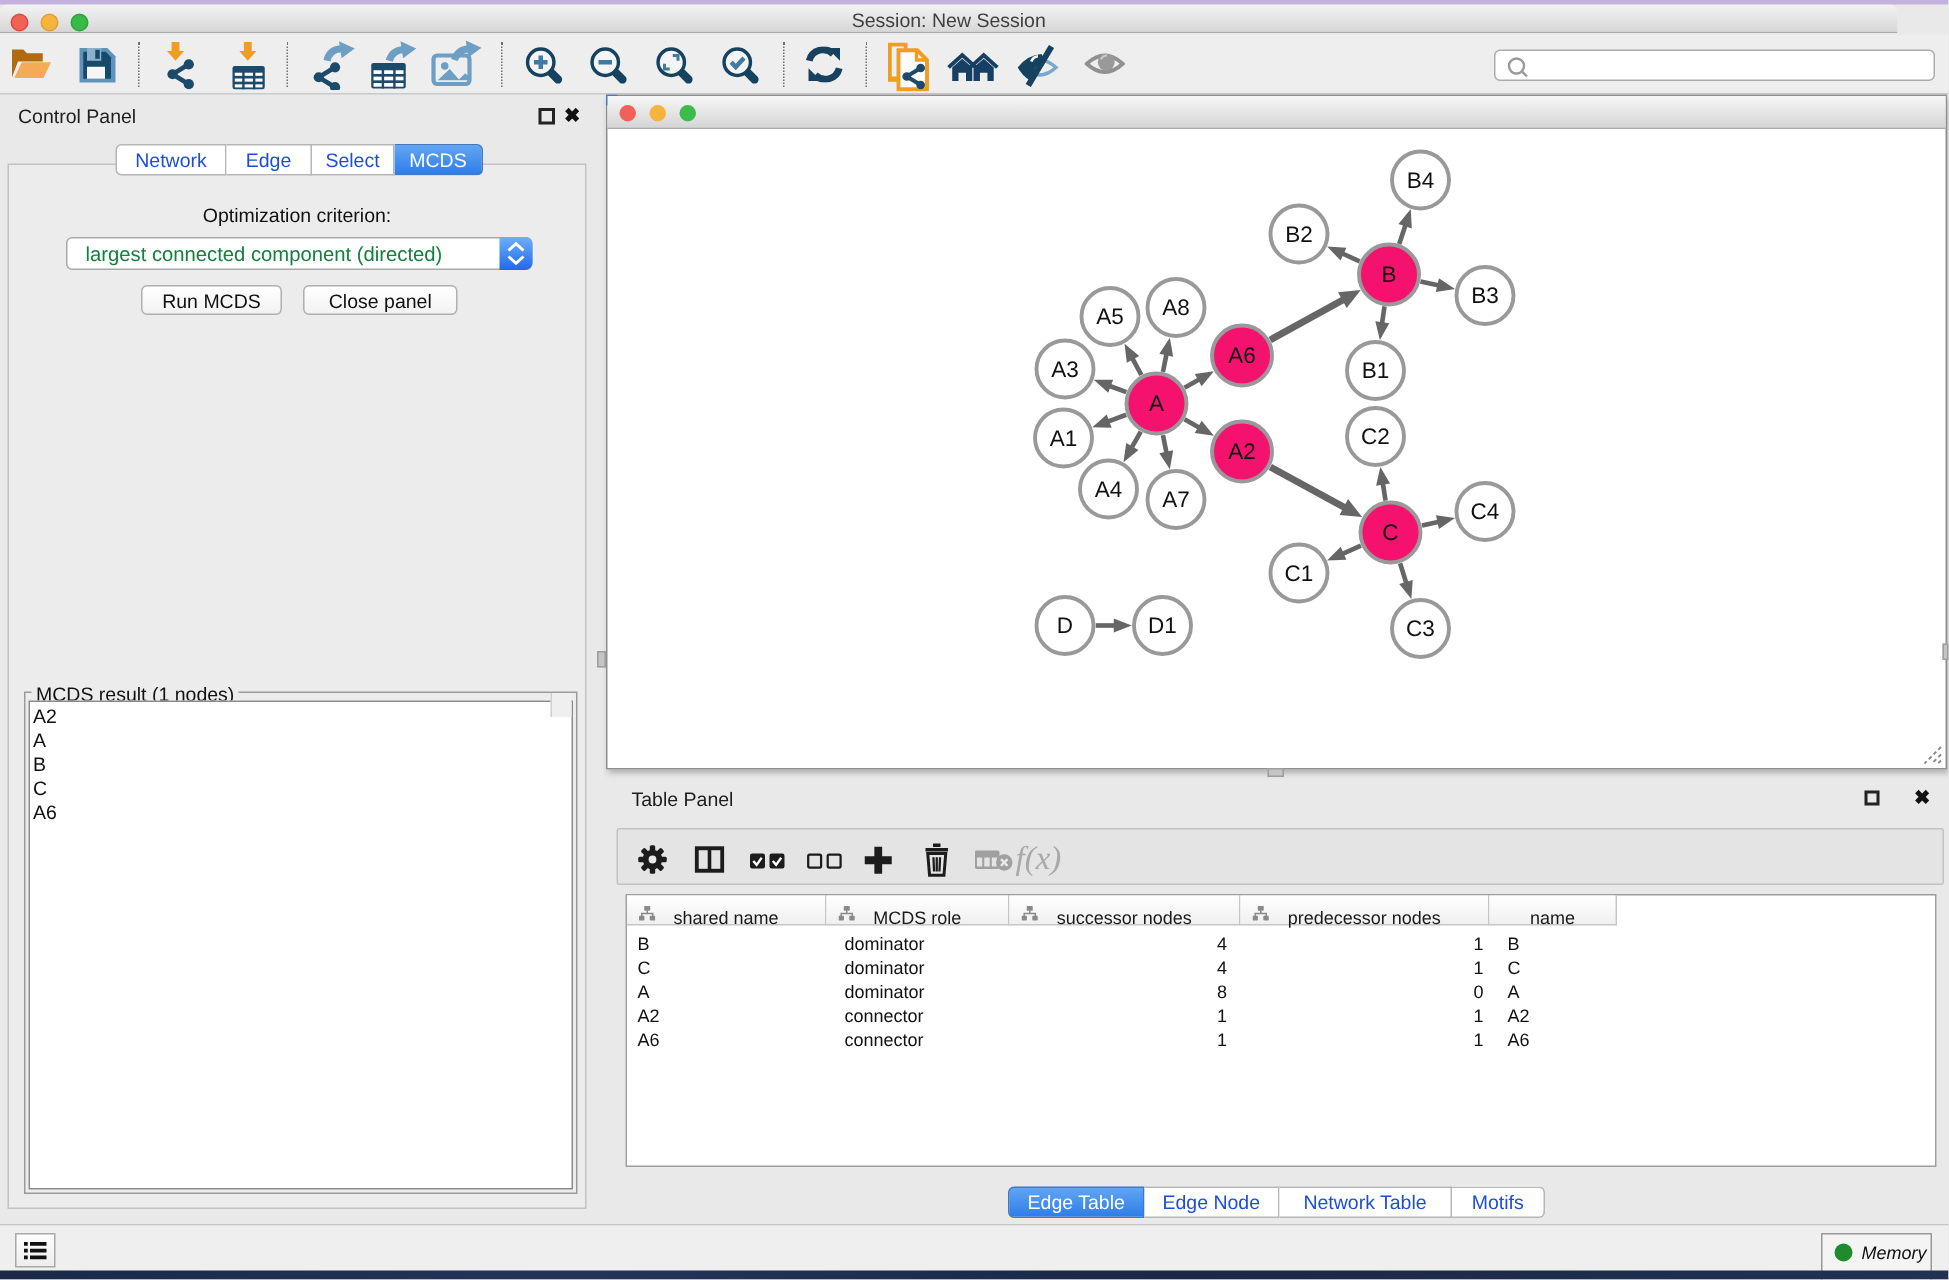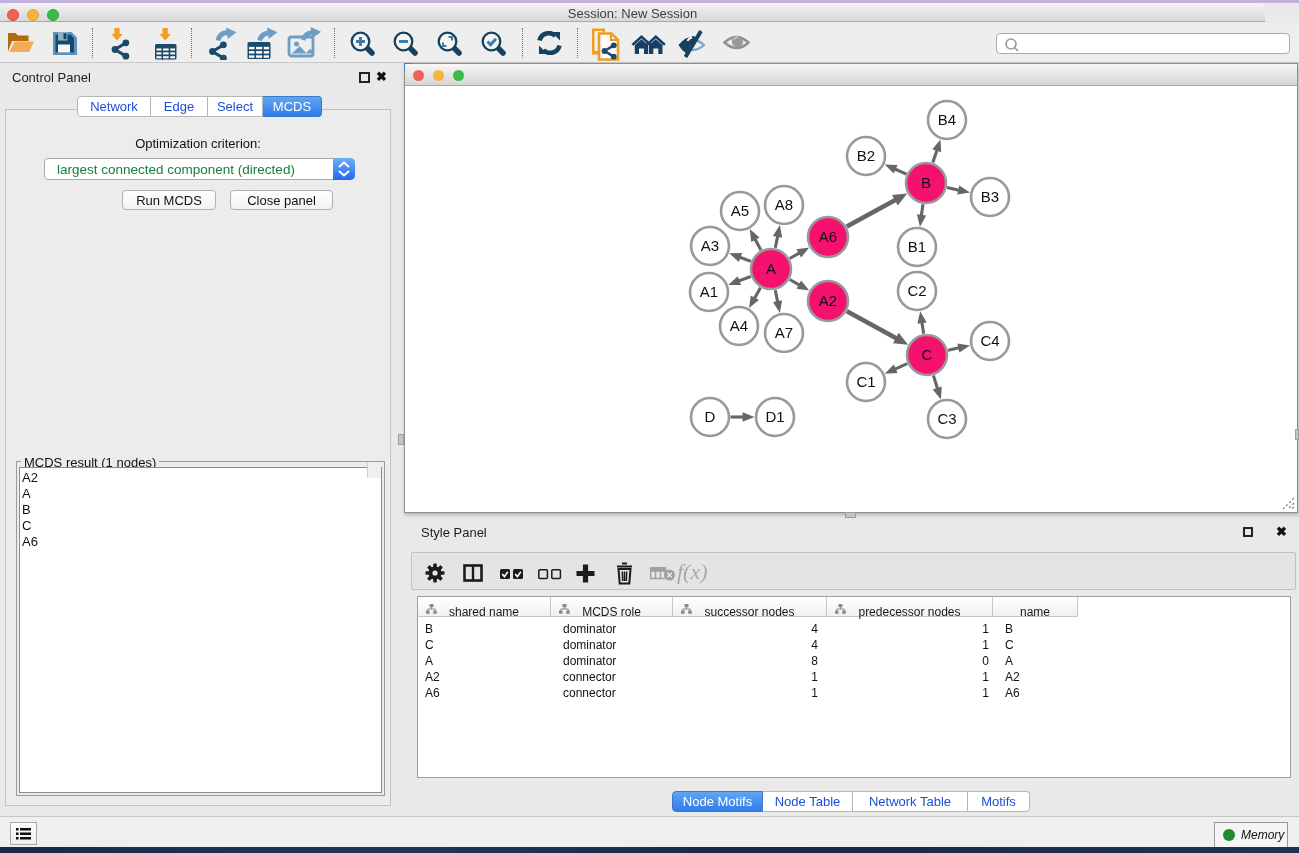--- a/index.html
+++ b/index.html
@@ -24,21 +24,21 @@
 #cp-panel { left:5px; top:109px; width:386px; height:697px; background:#ececec; border:1px solid #c2c2c2; }
 .tabrow { position:absolute; display:flex; }
 .tab { height:21px; font-size:13px; color:#1d4ed8; background:#fff; border:1px solid #b5b5b5; border-left:none; display:flex; align-items:center; justify-content:center; padding:0; }
 .tab.first { border-left:1px solid #b5b5b5; border-radius:4px 0 0 4px; }
 .tab.last { border-radius:0 4px 4px 0; }
 .tab.sel { background:linear-gradient(#61a5f3,#2e7de9); color:#fff; border-color:#3d79c9; }
 #opt-label { left:6px; top:136px; width:384px; text-align:center; font-size:13px; color:#111; }
 #dropdown { left:44px; top:158px; width:311px; height:22px; background:#fff; border:1px solid #a9a9a9; border-radius:4px; }
 #dropdown .txt { position:absolute; left:12px; top:3px; font-size:13.5px; color:#15803d; }
 #dd-step { position:absolute; right:-1px; top:-1px; width:22px; height:22px; background:linear-gradient(#6db0f7,#2268ee); border-radius:0 5px 5px 0; }
-.btn { position:absolute; background:linear-gradient(#ffffff,#f2f2f2); border:1px solid #b0b0b0; border-radius:4px; font-size:13px; color:#111; display:flex; align-items:center; justify-content:center;margin-left:28px; }
+.btn { position:absolute; background:linear-gradient(#ffffff,#f2f2f2); border:1px solid #b0b0b0; border-radius:4px; font-size:13px; color:#111; display:flex; align-items:center; justify-content:center; }
 #fieldset { left:16px; top:461px; width:369px; height:335px; border:1px solid #9b9b9b; }
 #legend { left:21px; top:455px; background:#ececec; padding:0 3px; font-size:13px; color:#111; }
 #mcds-list { left:19px; top:467px; width:363px; height:326px; padding-top:2px; background:#fff; border:1px solid #8b8b8b; font-size:13px; color:#111; }
 #mcds-list div { padding-left:2px; height:16px; line-height:16px; }
 #mcds-sb { position:absolute; right:0px; top:-6px; width:14px; height:326px; background:#efefef; border-left:1px solid #cfcfcf; }
 
 #netwin { left:404px; top:63px; width:894px; height:450px; background:#fff; border:1px solid #8f8f8f; box-shadow:1px 2px 4px rgba(0,0,0,0.25); }
 #netwin .wtitle { position:absolute; left:0; top:0; width:100%; height:22px; background:linear-gradient(#f7f7f7,#d5d5d5); border-bottom:1px solid #a8a8a8; }
 #netwin .wtitle .t { position:absolute; left:0; right:0; top:4px; text-align:center; font-size:13px; color:#1a1a1a; }
 
@@ -313,21 +313,21 @@
 </svg>
 
   <svg width="16" height="16" style="position:absolute;right:1px;bottom:1px;">
       <path d="M14 3 L3 14 M14 8 L8 14 M14 12 L12 14" stroke="#8a8a8a" stroke-width="1.3" stroke-dasharray="2.5,2" fill="none"></path>
     </svg>
 </div>
 <div class="abs" style="left:398px;top:434px;width:6px;height:11px;background:#c4c4c4;border:1px solid #9d9d9d;"></div>
 <div class="abs" style="left:845px;top:512px;width:11px;height:6px;background:#c4c4c4;border:1px solid #9d9d9d;"></div>
 <div class="abs" style="left:1295px;top:429px;width:4px;height:11px;background:#c4c4c4;border:1px solid #9d9d9d;"></div>
 
-<div class="abs" id="tp-title">Style Panel</div>
+<div class="abs" id="tp-title">Table Panel</div>
 <div class="abs" id="tp-float"></div>
 <div class="abs" id="tp-close">✖</div>
 <div class="abs" style="left:411px;top:552px;width:885px;height:38px;background:#e4e4e4;border:1px solid #c2c2c2;border-radius:2px;"></div>
 <div class="abs" id="tp-toolbar">
     <svg style="position:absolute;left:8px;top:7px;" width="20" height="20" viewBox="0 0 20 20">
       <g transform="translate(10 10)">
         <g fill="#1c1c1c">
           <rect x="-1.8" y="-9.5" width="3.6" height="5" rx="1" transform="rotate(0 0 0)"></rect>
           <rect x="-1.8" y="-9.5" width="3.6" height="5" rx="1" transform="rotate(45 0 0)"></rect>
           <rect x="-1.8" y="-9.5" width="3.6" height="5" rx="1" transform="rotate(90 0 0)"></rect>
@@ -448,22 +448,22 @@
 <div class="cell" style="left:255px;top:72px;width:145px;text-align:right;">1</div>
 <div class="cell" style="left:409px;top:72px;width:162px;text-align:right;">1</div>
 <div class="cell" style="left:587px;top:72px;">A2</div>
 <div class="cell" style="left:7px;top:88px;">A6</div>
 <div class="cell" style="left:145px;top:88px;">connector</div>
 <div class="cell" style="left:255px;top:88px;width:145px;text-align:right;">1</div>
 <div class="cell" style="left:409px;top:88px;width:162px;text-align:right;">1</div>
 <div class="cell" style="left:587px;top:88px;">A6</div>
   </div>
 <div class="abs tabrow" id="bt-row">
-  <div class="tab first sel" style="width:91px;">Node Motifs</div>
-    <div class="tab" style="width:90px;">Node Table</div>
+  <div class="tab first sel" style="width:91px;">Edge Table</div>
+    <div class="tab" style="width:90px;">Edge Node</div>
     <div class="tab" style="width:115px;">Network Table</div>
     <div class="tab last" style="width:62px;">Motifs</div>
 </div>
 <div class="abs" id="statusline"></div>
 <div class="abs" id="statusbar"></div>
 <div class="abs" id="listbtn"><svg width="25" height="21">
       <g fill="#111">
         <rect x="5" y="5" width="2.5" height="2.5"></rect>
         <rect x="9" y="5" width="11" height="2.5"></rect>
         <rect x="5" y="9.5" width="2.5" height="2.5"></rect>

